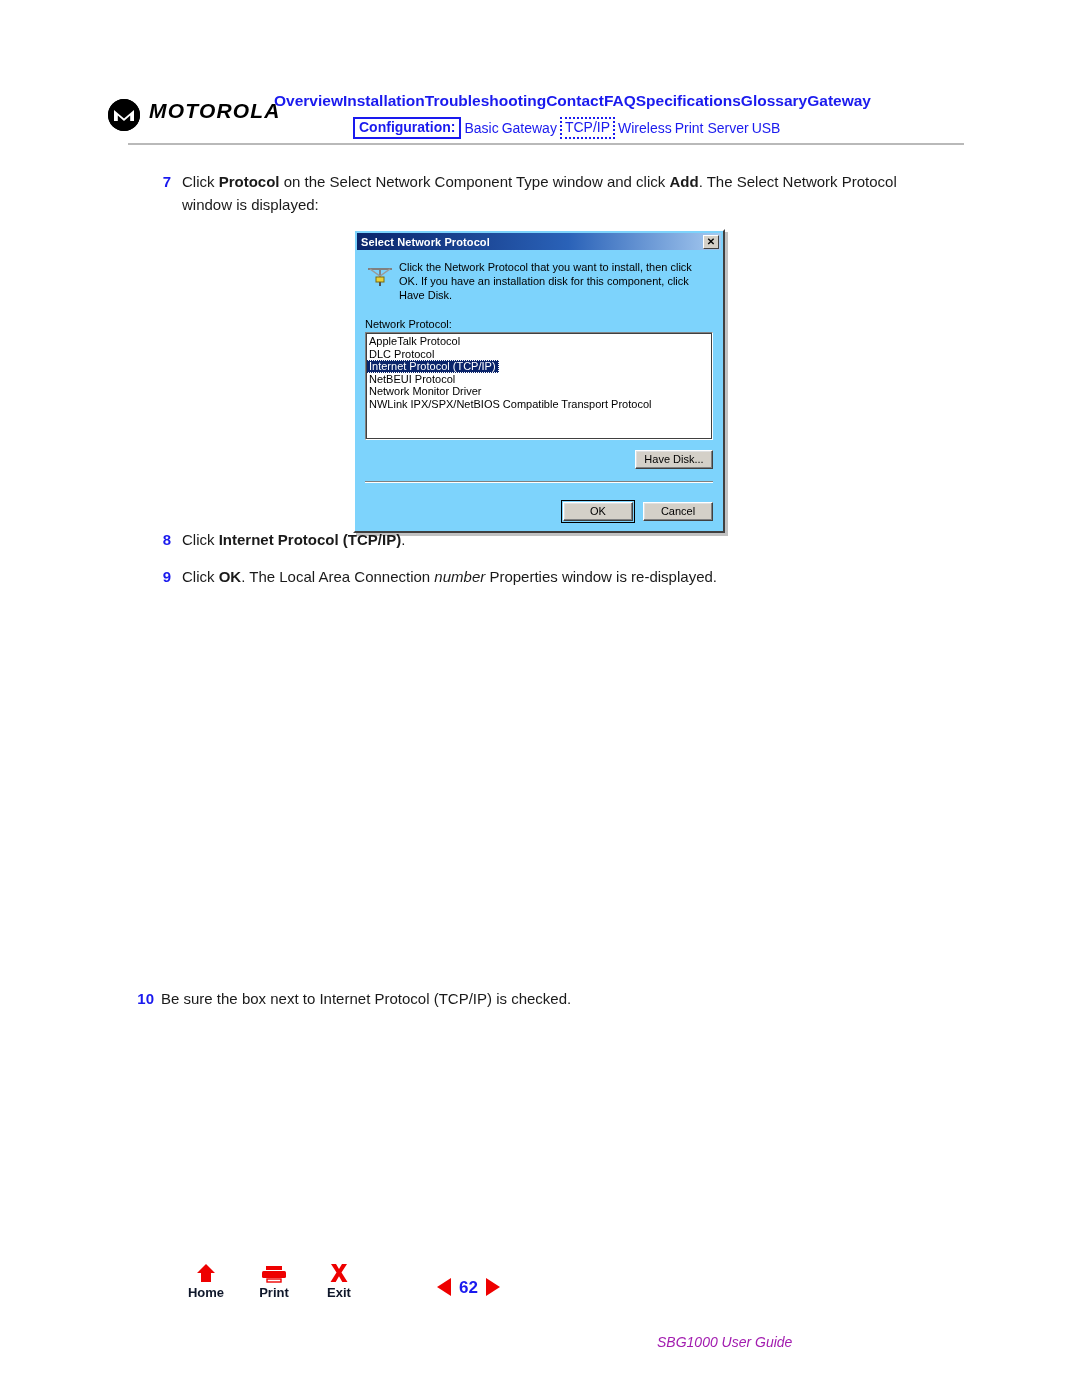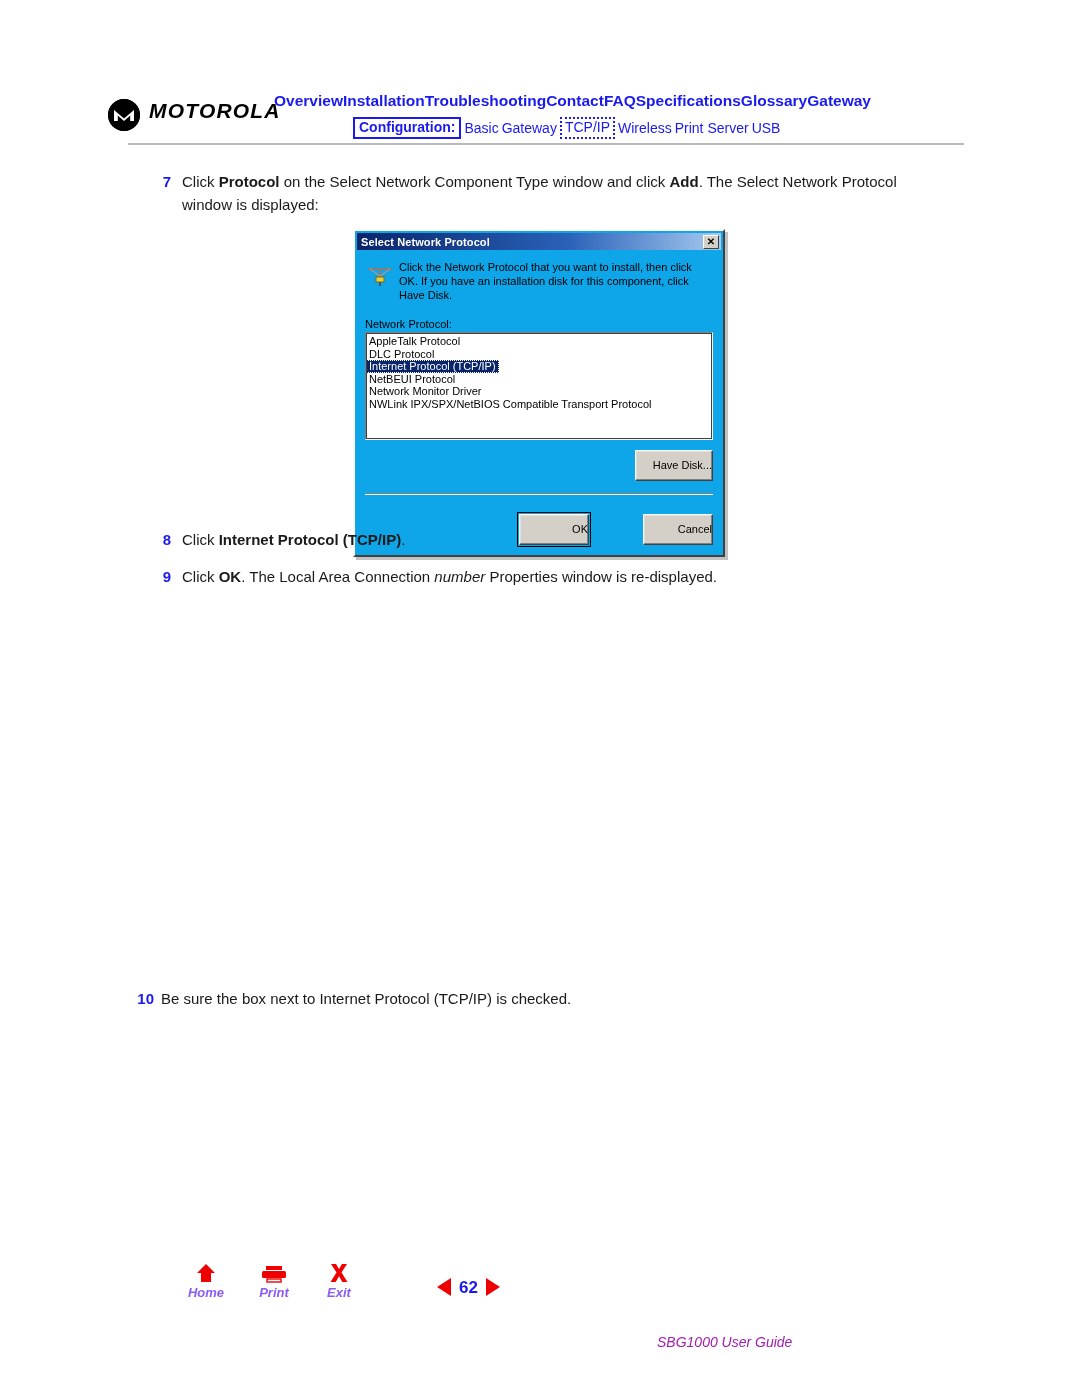--- a/index.html
+++ b/index.html
@@ -122,21 +122,21 @@
   #step9  { left: 141px; top: 565px; width: 800px; }
   #step10 { left: 120px; top: 987px; width: 800px; align-items: center; }
   #step10 .num { width: 34px; flex: 0 0 34px; margin-right: 7px; }
 
   
   .dialog {
     position: absolute;
     left: 353px;
     top: 229px;
     width: 372px;
-    background: #0ea5e9;
+    background: #7dd3fc;
     border-top: 2px solid #ffffff;
     border-left: 2px solid #ffffff;
     border-right: 2px solid #404040;
     border-bottom: 2px solid #404040;
     box-sizing: border-box;
     box-shadow: 3px 3px 0 rgba(120,120,120,0.45);
     font-size: 11px;
     color: #000000;
   }
   .dlg-titlebar {
@@ -229,27 +229,26 @@
     background: #d4d0c8;
     border-top: 1px solid #ffffff;
     border-left: 1px solid #ffffff;
     border-right: 1px solid #404040;
     border-bottom: 1px solid #404040;
     box-shadow: inset -1px -1px 0 #808080, inset 1px 1px 0 #dfdfdf;
     font-size: 11px;
     font-family: "Liberation Sans", sans-serif;
     color: #000;
     padding: 0;
-    height: 31px;
+    height: 19px;
     min-width: 70px;
-    text-align: right;
+    text-align: center;
     line-height: 17px;
     cursor: pointer;
     box-sizing: border-box;
-    margin-left: 44px;
   }
   .btn.wide { min-width: 78px; }
   .btn.default {
     outline: 1px solid #000000;
     outline-offset: 1px;
   }
   .dlg-sep {
     margin-top: 12px;
     border-top: 1px solid #808080;
     border-bottom: 1px solid #ffffff;
@@ -268,24 +267,23 @@
     cursor: pointer;
   }
   .fbtn .glyph {
     height: 26px;
     display: flex;
     align-items: flex-end;
     justify-content: center;
     color: #ee0000;
   }
   .fbtn .lbl {
-    font-style: italic;
     font-weight: bold;
     font-size: 13px;
-    color: #8b5cf6;
+    color: #0f172a;
     margin-top: 1px;
   }
   #f-home  { left: 174px; top: 1258px; }
   #f-print { left: 242px; top: 1258px; }
   #f-exit  { left: 307px; top: 1258px; }
 
   .pager {
     position: absolute;
     left: 437px;
     top: 1278px;

